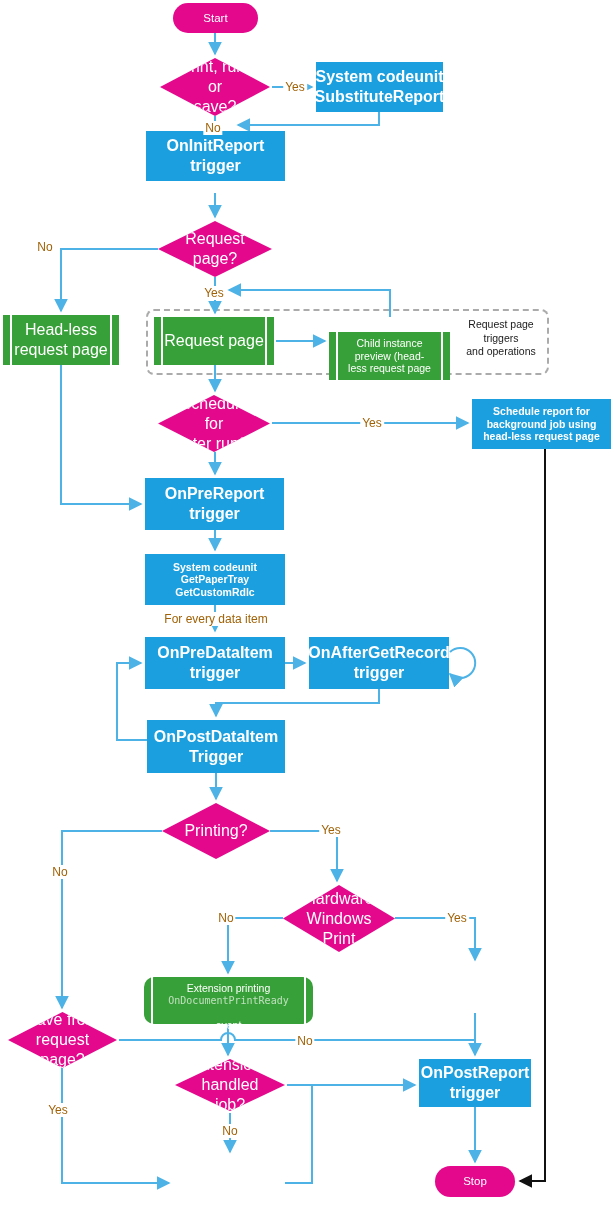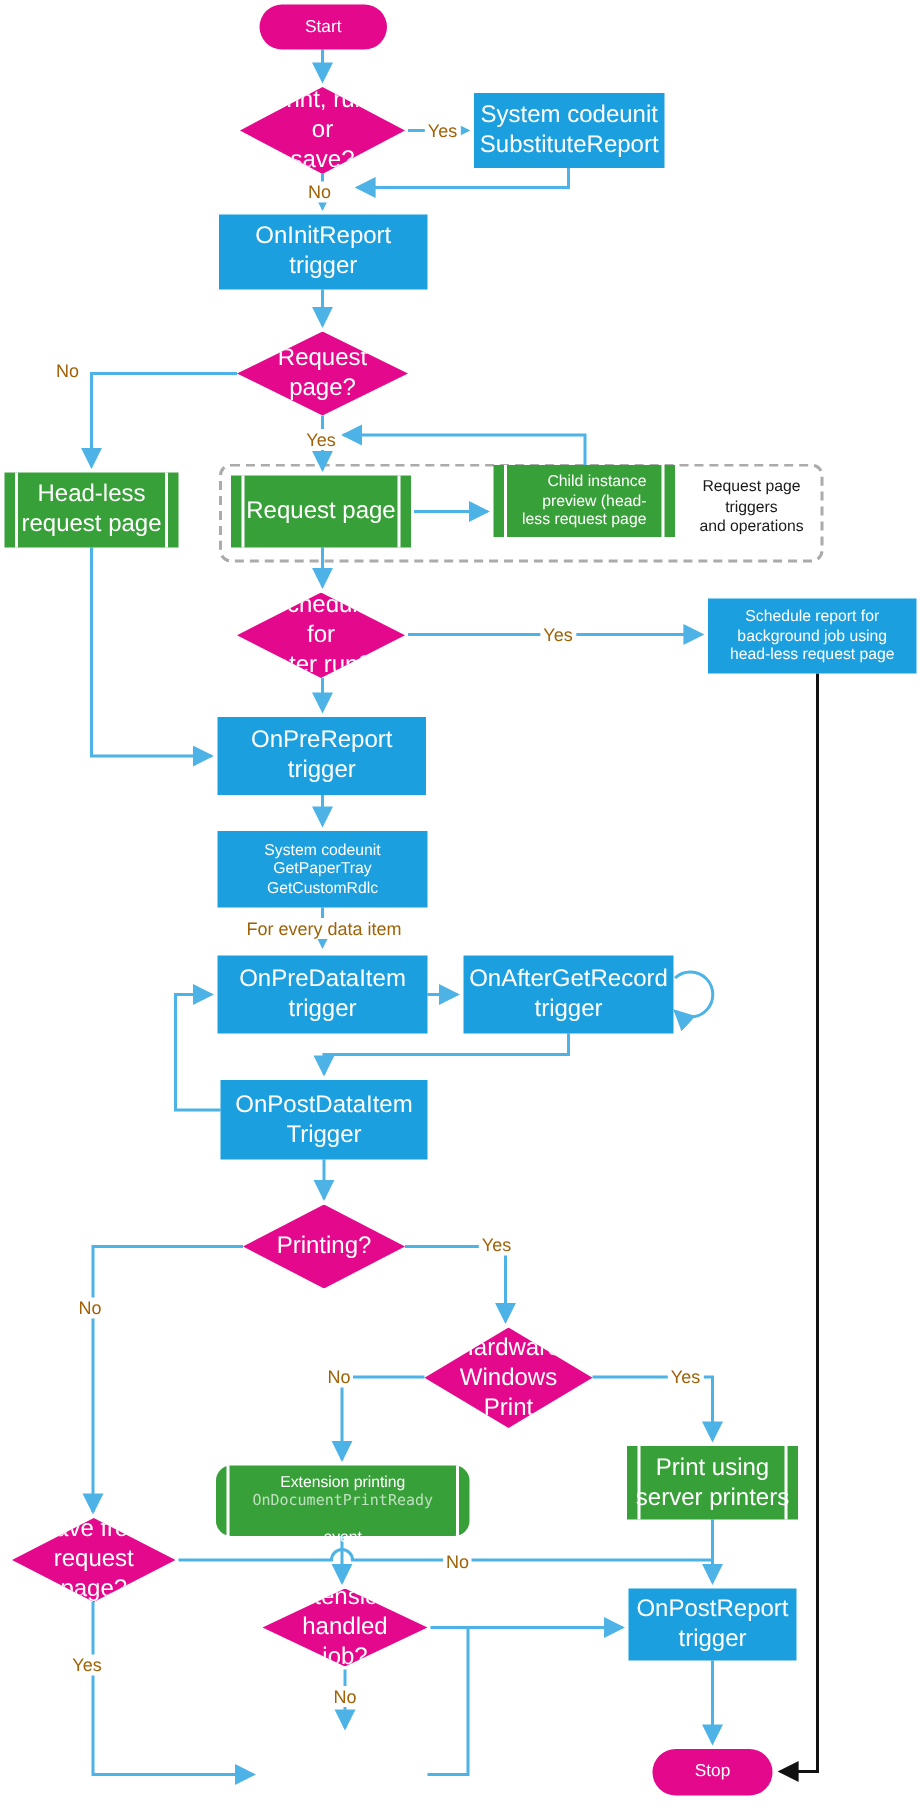--- a/index.html
+++ b/index.html
@@ -11,21 +11,21 @@
     background:#fff;
   }
   #wires{position:absolute;left:0;top:0;z-index:1;}
   .node{
     position:absolute;z-index:2;
     display:flex;align-items:center;justify-content:center;
     text-align:center;color:#fff;
     font-size:16px;line-height:1.25;
     white-space:pre-line;
   }
-  .blue{background:#1B9FDE;}
+  .blue{background:#1B9FDE;font-weight:bold;}
   .pink{background:#E3088C;}
   .stadium{border-radius:16px;font-size:11.5px;}
   .diamond{
     background:#E3088C;
     clip-path:polygon(50% 0,100% 50%,50% 100%,0 50%);
     padding:0 12px;box-sizing:border-box;
   }
   .green{background:#38A038;}
   .green::before,.green::after{
     content:"";position:absolute;top:0;bottom:0;width:2px;background:#fff;
@@ -119,46 +119,44 @@
   <div class="node diamond" style="left:162px;top:803px;width:108px;height:56px;">Printing?</div>
   <div class="node diamond" style="left:283px;top:885px;width:112px;height:67px;">Hardware
 Windows Print</div>
   <div class="node diamond" style="left:8px;top:1012px;width:109px;height:56px;">Save from
 request page?</div>
   <div class="node diamond" style="left:175px;top:1059px;width:110px;height:52px;">Extensions
 handled job?</div>
 
   <div class="node blue" style="left:316px;top:62px;width:127px;height:50px;">System codeunit
 SubstituteReport</div>
-  <div class="node blue" style="left:146px;top:143px;width:139px;height:50px;">OnInitReport
+  <div class="node blue" style="left:146px;top:131px;width:139px;height:50px;">OnInitReport
 trigger</div>
   <div class="node blue small" style="left:472px;top:399px;width:139px;height:50px;">Schedule report for
 background job using
 head-less request page</div>
   <div class="node blue" style="left:145px;top:478px;width:139px;height:52px;">OnPreReport
 trigger</div>
   <div class="node blue small" style="left:145px;top:554px;width:140px;height:51px;">System codeunit
 GetPaperTray
 GetCustomRdlc</div>
   <div class="node blue" style="left:145px;top:637px;width:140px;height:52px;text-align:center;">OnPreDataItem trigger</div>
   <div class="node blue" style="left:309px;top:637px;width:140px;height:52px;">OnAfterGetRecord
 trigger</div>
   <div class="node blue" style="left:147px;top:720px;width:138px;height:53px;">OnPostDataItem
 Trigger</div>
   <div class="node blue" style="left:419px;top:1059px;width:112px;height:48px;">OnPostReport
 trigger</div>
 
   <div class="node green" style="left:3px;top:315px;width:116px;height:50px;">Head-less
 request page</div>
   <div class="node green" style="left:154px;top:317px;width:120px;height:48px;">Request page</div>
-  <div class="node green small" style="left:329px;top:310px;width:121px;height:48px;text-align:right;">Child instance
+  <div class="node green small" style="left:329px;top:332px;width:121px;height:48px;">Child instance
 preview (head-
 less request page</div>
-  <div class="node green" style="left:418px;top:964px;width:114px;height:49px;">Print using
-server printers</div>
   <div class="node green small" style="left:144px;top:977px;width:169px;height:47px;border-radius:10px;">
     <div>
       <span>Extension printing</span>
       <span class="codefont">OnDocumentPrintReady</span>
       <span>event</span>
     </div>
   </div>
 
   <div class="note" style="left:453px;top:318px;width:96px;">Request page
 triggers

